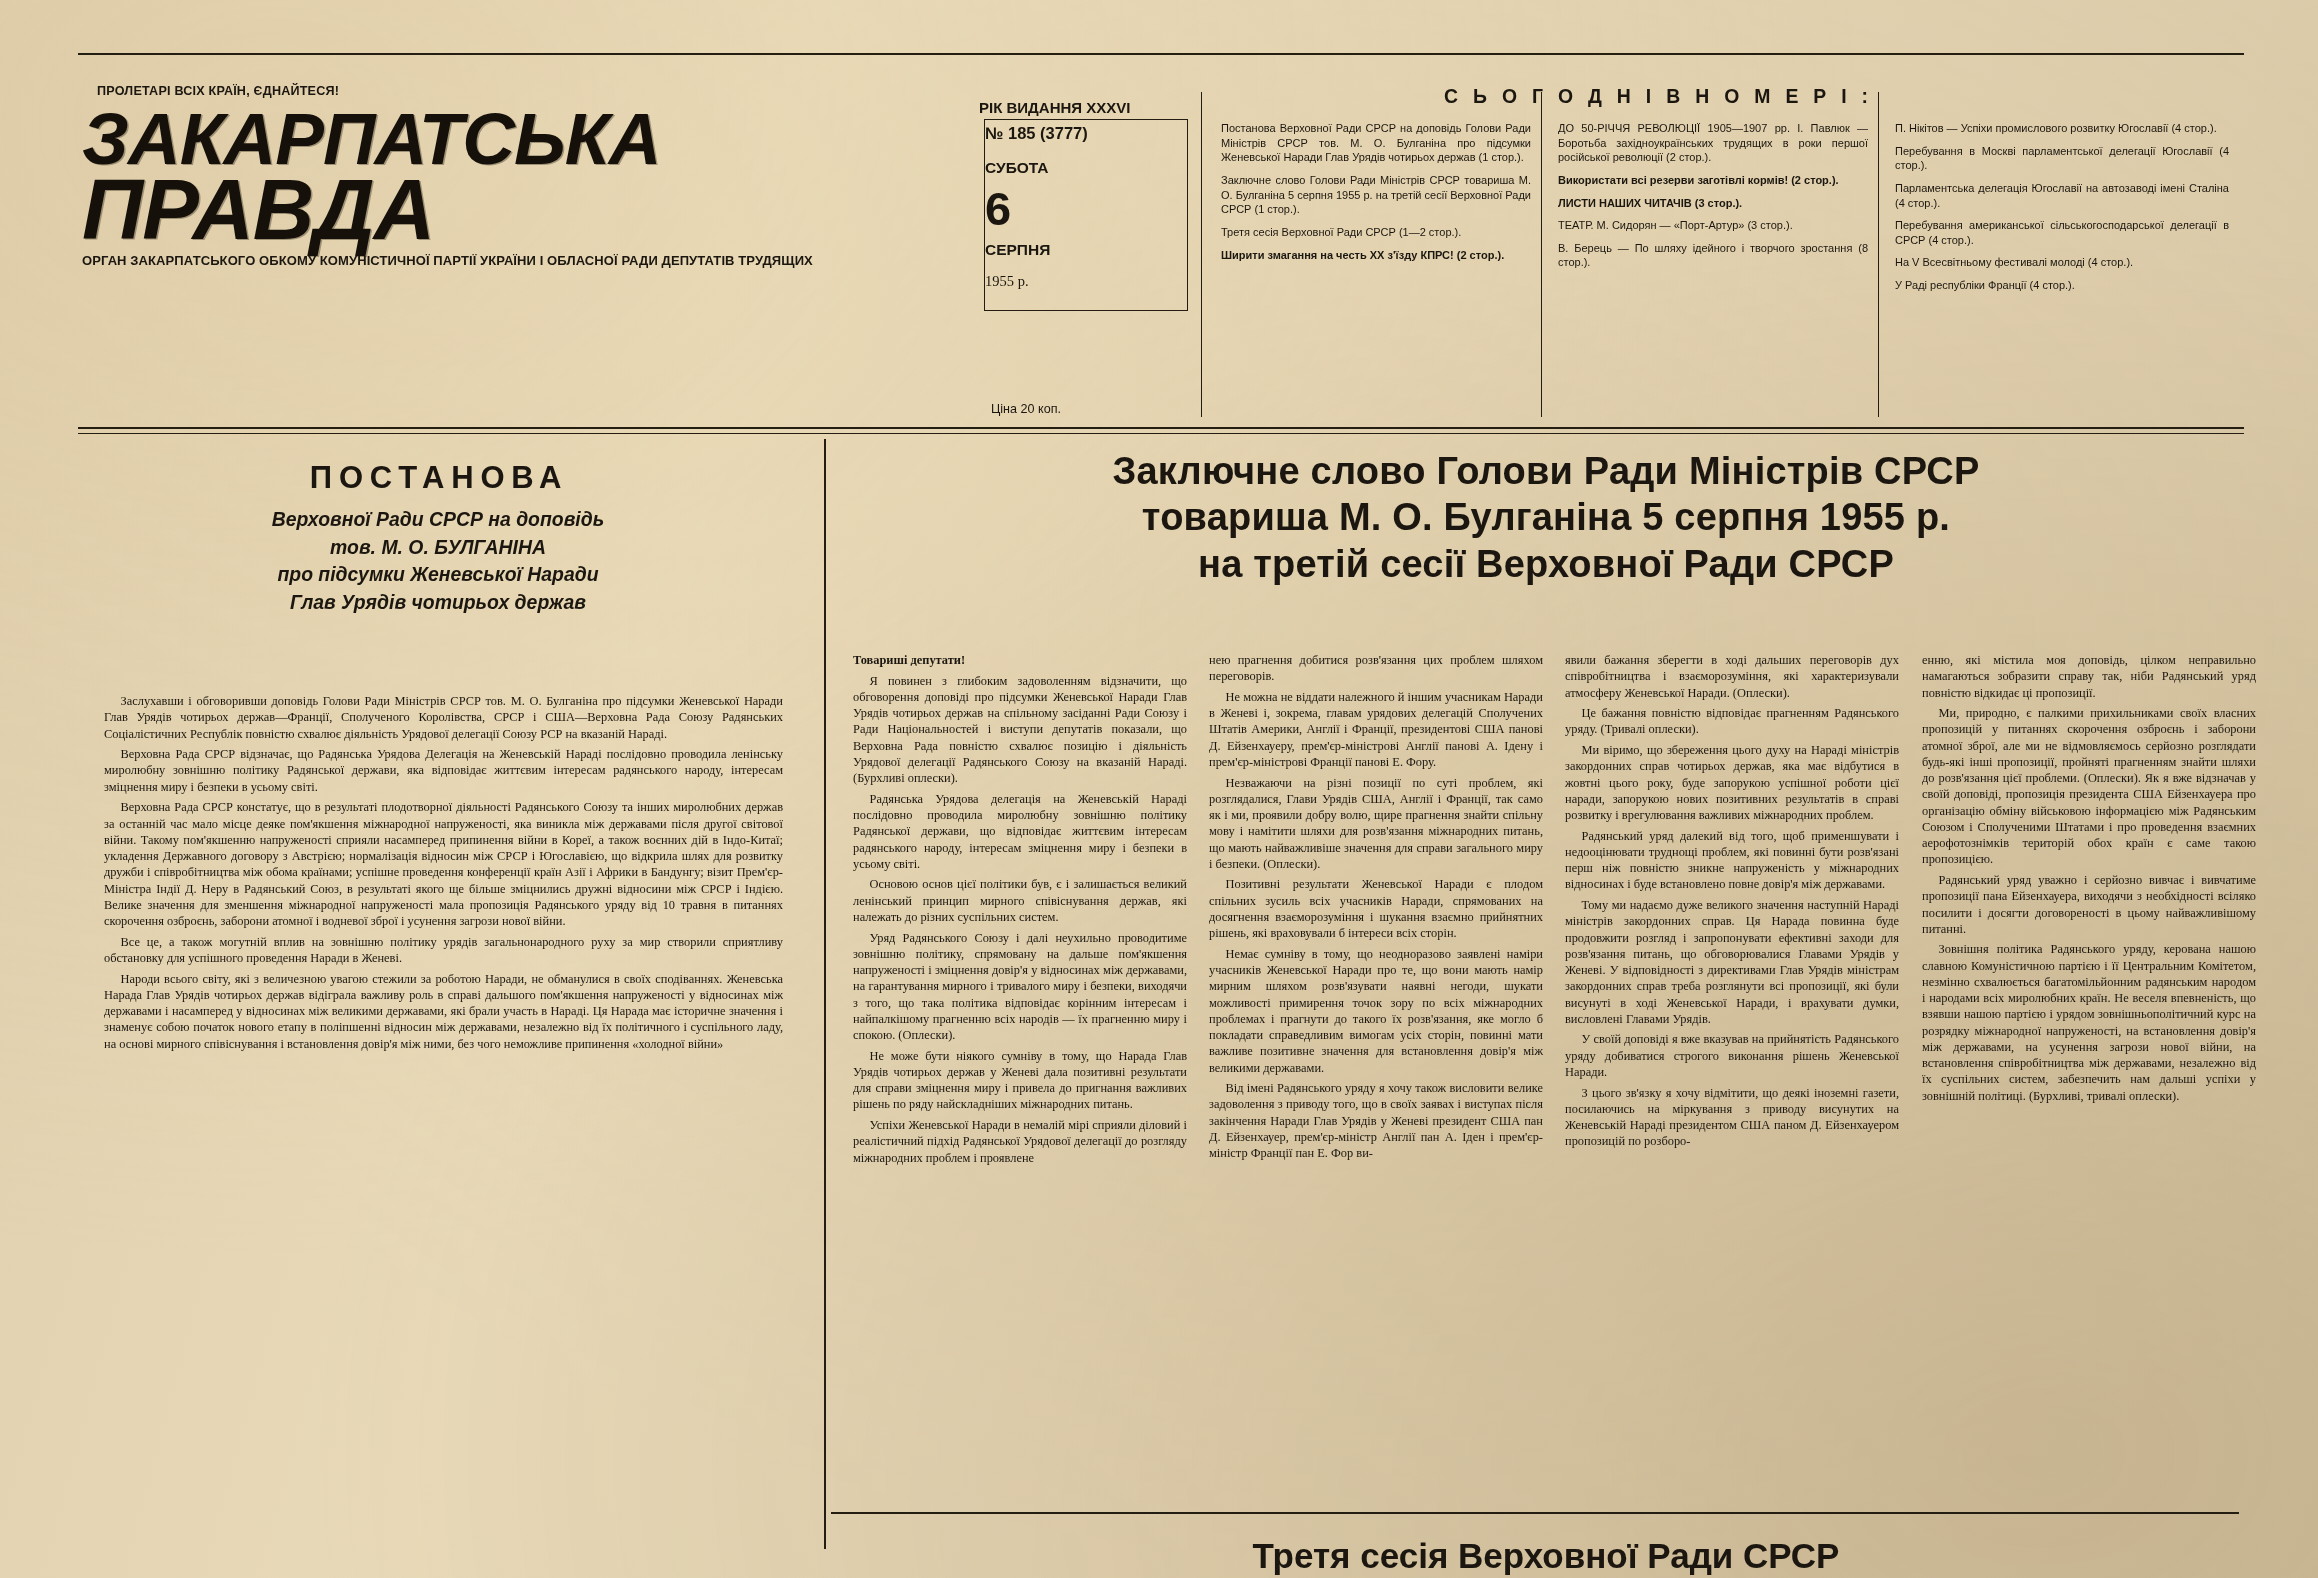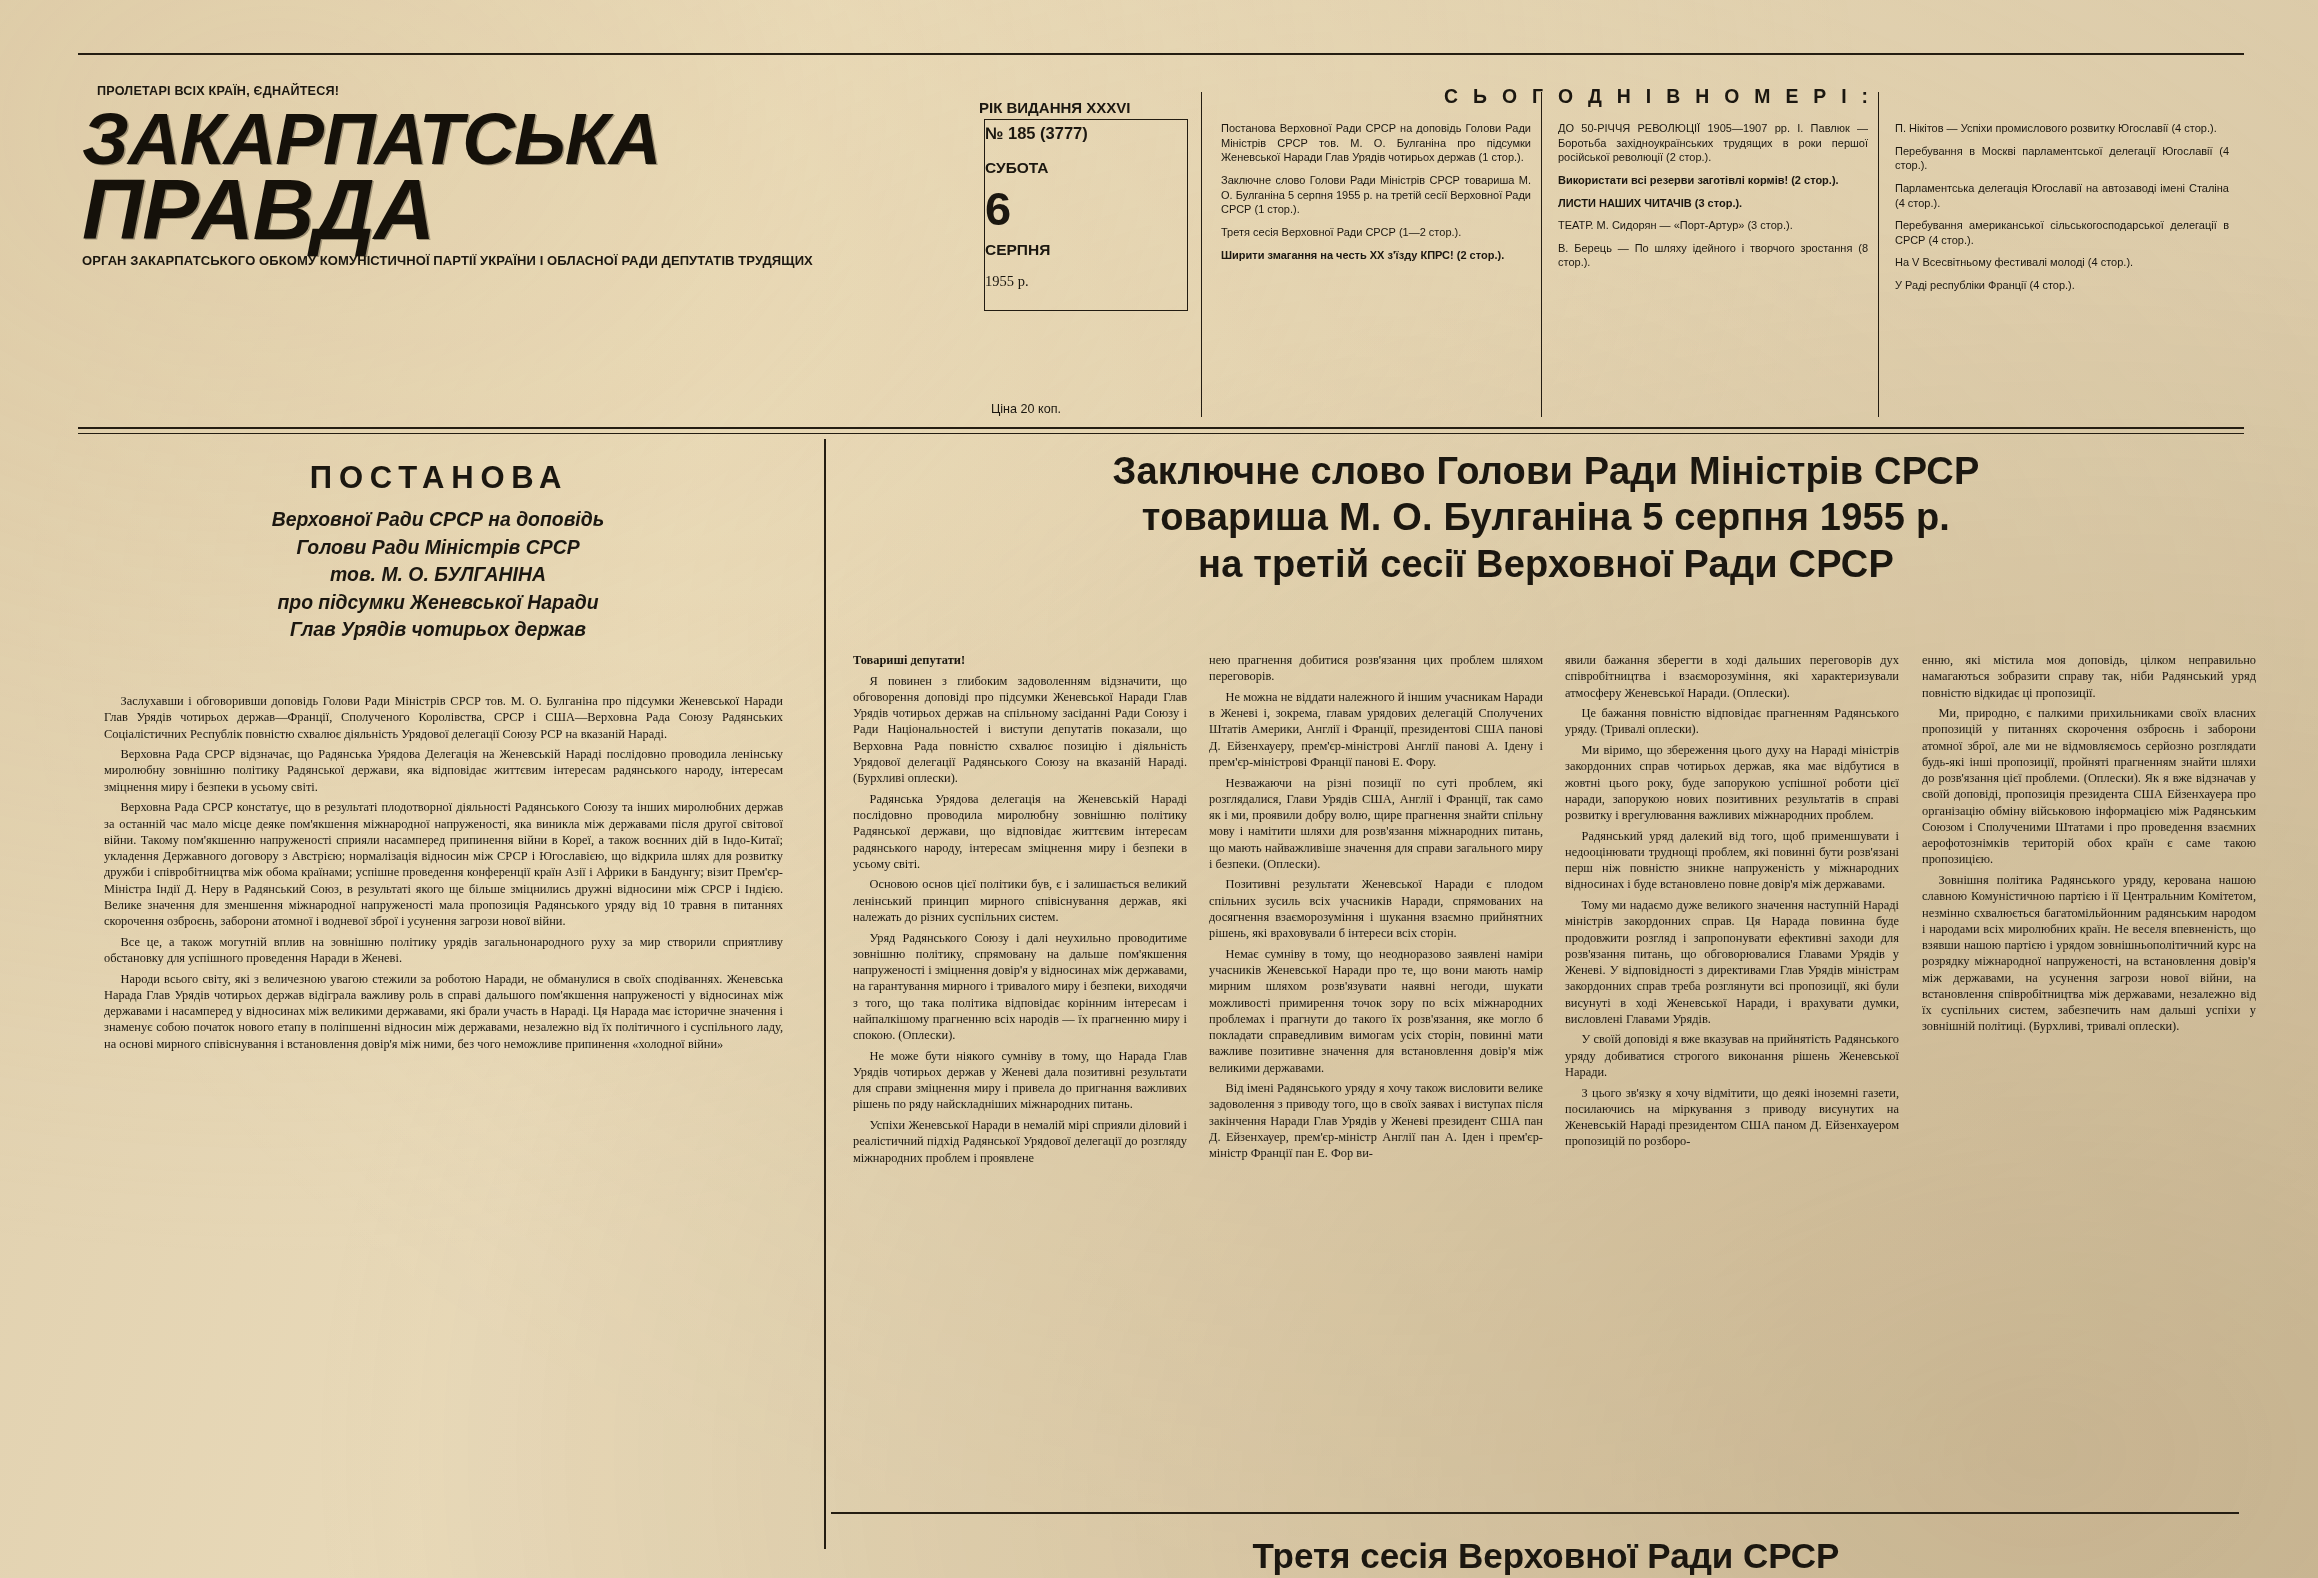--- a/index.html
+++ b/index.html
@@ -253,21 +253,20 @@
   <div class="vrule" style="left:1878px; top:92px; height:325px;"></div>
 
   <div class="hrule" style="left:78px; top:427px; width:2166px; height:2.4px;"></div>
   <div class="hrule" style="left:78px; top:433px; width:2166px; height:1px;"></div>
 
   <div class="vrule" style="left:824px; top:439px; height:1110px; width:1.5px;"></div>
 
   <div class="postanova-title">ПОСТАНОВА</div>
   <div class="postanova-sub">
     <div class="big">Верховної Ради СРСР на доповідь</div>
-    <div class="big">Голови Ради Міністрів СРСР</div>
     <div class="big">тов. М. О. БУЛГАНІНА</div>
     <div class="big">про підсумки Женевської Наради</div>
     <div class="big">Глав Урядів чотирьох держав</div>
   </div>
 
   <div class="col-text postanova-body">
     <p>Заслухавши і обговоривши доповідь Голови Ради Міністрів СРСР тов. М. О. Булганіна про підсумки Женевської Наради Глав Урядів чотирьох держав—Франції, Сполученого Королівства, СРСР і США—Верховна Рада Союзу Радянських Соціалістичних Республік повністю схвалює діяльність Урядової делегації Союзу РСР на вказаній Нараді.</p>
     <p>Верховна Рада СРСР відзначає, що Радянська Урядова Делегація на Женевській Нараді послідовно проводила ленінську миролюбну зовнішню політику Радянської держави, яка відповідає життєвим інтересам радянського народу, інтересам зміцнення миру і безпеки в усьому світі.</p>
     <p>Верховна Рада СРСР констатує, що в результаті плодотворної діяльності Радянського Союзу та інших миролюбних держав за останній час мало місце деяке пом'якшення міжнародної напруженості, яка виникла між державами після другої світової війни. Такому пом'якшенню напруженості сприяли насамперед припинення війни в Кореї, а також воєнних дій в Індо-Китаї; укладення Державного договору з Австрією; нормалізація відносин між СРСР і Югославією, що відкрила шлях для розвитку дружби і співробітництва між обома країнами; успішне проведення конференції країн Азії і Африки в Бандунгу; візит Прем'єр-Міністра Індії Д. Неру в Радянський Союз, в результаті якого ще більше зміцнились дружні відносини між СРСР і Індією. Велике значення для зменшення міжнародної напруженості мала пропозиція Радянського уряду від 10 травня в питаннях скорочення озброєнь, заборони атомної і водневої зброї і усунення загрози нової війни.</p>
     <p>Все це, а також могутній вплив на зовнішню політику урядів загальнонародного руху за мир створили сприятливу обстановку для успішного проведення Наради в Женеві.</p>
@@ -302,20 +301,21 @@
     <p>Це бажання повністю відповідає прагненням Радянського уряду. (Тривалі оплески).</p>
     <p>Ми віримо, що збереження цього духу на Нараді міністрів закордонних справ чотирьох держав, яка має відбутися в жовтні цього року, буде запорукою успішної роботи цієї наради, запорукою нових позитивних результатів в справі розвитку і врегулювання важливих міжнародних проблем.</p>
     <p>Радянський уряд далекий від того, щоб применшувати і недооцінювати труднощі проблем, які повинні бути розв'язані перш ніж повністю зникне напруженість у міжнародних відносинах і буде встановлено повне довір'я між державами.</p>
     <p>Тому ми надаємо дуже великого значення наступній Нараді міністрів закордонних справ. Ця Нарада повинна буде продовжити розгляд і запропонувати ефективні заходи для розв'язання питань, що обговорювалися Главами Урядів у Женеві. У відповідності з директивами Глав Урядів міністрам закордонних справ треба розглянути всі пропозиції, які були висунуті в ході Женевської Наради, і врахувати думки, висловлені Главами Урядів.</p>
     <p>У своїй доповіді я вже вказував на прийнятість Радянського уряду добиватися строгого виконання рішень Женевської Наради.</p>
     <p>З цього зв'язку я хочу відмітити, що деякі іноземні газети, посилаючись на міркування з приводу висунутих на Женевській Нараді президентом США паном Д. Ейзенхауером пропозицій по розборо-</p>
   </div>
   <div class="col-text speech-col sc4">
     <p style="text-indent:0">енню, які містила моя доповідь, цілком неправильно намагаються зобразити справу так, ніби Радянський уряд повністю відкидає ці пропозиції.</p>
     <p>Ми, природно, є палкими прихильниками своїх власних пропозицій у питаннях скорочення озброєнь і заборони атомної зброї, але ми не відмовляємось серйозно розглядати будь-які інші пропозиції, пройняті прагненням знайти шляхи до розв'язання цієї проблеми. (Оплески). Як я вже відзначав у своїй доповіді, пропозиція президента США Ейзенхауера про організацію обміну військовою інформацією між Радянським Союзом і Сполученими Штатами і про проведення взаємних аерофотознімків територій обох країн є саме такою пропозицією.</p>
+    <p>Радянський уряд уважно і серйозно вивчає і вивчатиме пропозиції пана Ейзенхауера, виходячи з необхідності всіляко посилити і досягти договореності в цьому найважливішому питанні.</p>
     <p>Зовнішня політика Радянського уряду, керована нашою славною Комуністичною партією і її Центральним Комітетом, незмінно схвалюється багатомільйонним радянським народом і народами всіх миролюбних країн. Не веселя впевненість, що взявши нашою партією і урядом зовнішньополітичний курс на розрядку міжнародної напруженості, на встановлення довір'я між державами, на усунення загрози нової війни, на встановлення співробітництва між державами, незалежно від їх суспільних систем, забезпечить нам дальші успіхи у зовнішній політиці. (Бурхливі, тривалі оплески).</p>
   </div>
 
   <div class="hrule" style="left:831px; top:1512px; width:1408px; height:1.9px;"></div>
   <div class="bottom-head">Третя сесія Верховної Ради СРСР</div>
 
 </div>
 
 
 </body></html>

